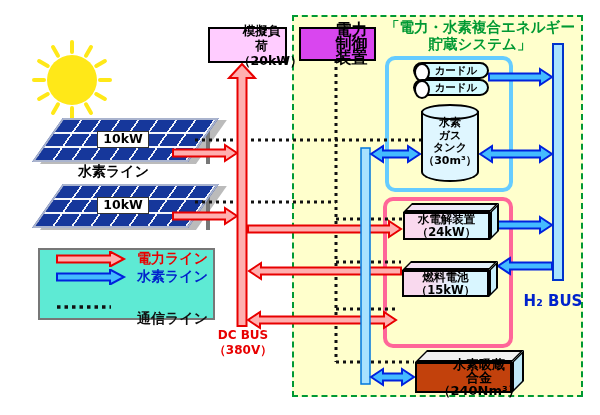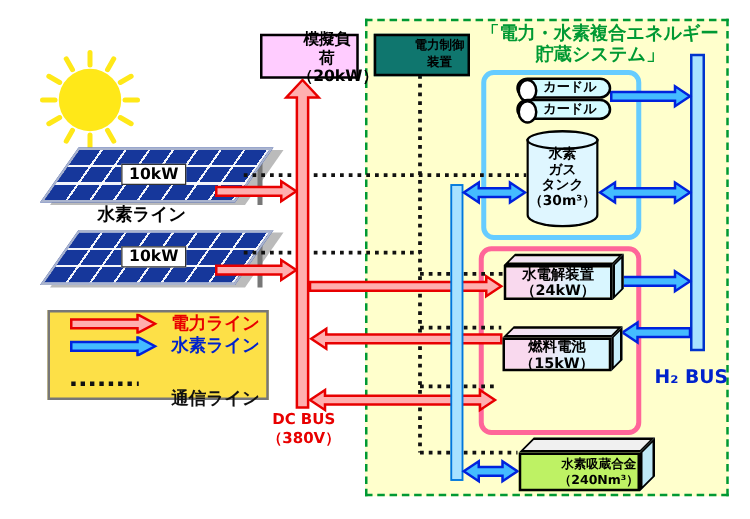--- a/index.html
+++ b/index.html
@@ -13,22 +13,22 @@
              font-weight:bold;font-size:14.5px;line-height:17px;z-index:1;}
   #storage-box{left:385px;top:56px;width:128px;height:136px;border:4px solid #66CCFF;
                border-radius:10px;z-index:1;}
   #equip-box{left:383px;top:197px;width:130px;height:151px;border:4px solid #FF6699;
              border-radius:10px;z-index:1;}
   
   .wbox{border:2.5px solid #000;text-align:center;font-weight:bold;color:#000;
         display:flex;flex-direction:column;justify-content:center;z-index:3;padding-left:28px;}
   #load-box{left:208px;top:27px;width:79px;height:36px;background:#FFCCFF;
             font-size:12.5px;line-height:15px;}
-  #controller-box{left:299px;top:27px;width:77px;height:34px;background:#0f766e;
-                  font-size:10px;line-height:14px;}
+  #controller-box{left:299px;top:27px;width:77px;height:34px;background:#d946ef;
+                  font-size:16px;line-height:14px;}
   
   #sun{left:36px;top:44px;width:72px;height:72px;z-index:1;}
   #sun .disc{position:absolute;left:11px;top:11px;width:50px;height:50px;border-radius:50%;
              background:#FFE818;}
   #sun .ray{position:absolute;left:34px;top:29px;width:4px;height:14px;background:#FFE818;
             border-radius:2px;transform-origin:2px 7px;}
   
   .panel-frame{width:156px;height:44px;background:#BBBBBB;transform:skewX(-35deg);
                transform-origin:0 100%;z-index:1;}
   .panel{width:156px;height:44px;background:#16379B;border:2px solid #AAB4CE;
@@ -64,21 +64,21 @@
              transform:skewX(-45deg);transform-origin:0 100%;}
   .b3d .sidef{position:absolute;border:2px solid #000;box-sizing:border-box;
               transform:skewY(-45deg);transform-origin:0 0;}
   .grad-pc{background:linear-gradient(120deg,#F9D9EE 0%,#F9D9EE 30%,#D9F6FF 65%);}
   
   #dc-label{left:205px;top:328px;width:76px;text-align:center;color:#E80000;font-weight:bold;
             font-size:12px;line-height:15px;z-index:3;}
   #h2-label{left:520px;top:292px;width:66px;text-align:center;color:#0022CC;font-weight:bold;
             font-size:15px;z-index:3;}
   
-  #legend{left:38px;top:248px;width:177px;height:72px;background:#fde047;border:2px solid #777;
+  #legend{left:38px;top:248px;width:177px;height:72px;background:#5eead4;border:2px solid #777;
           z-index:3;display:flex;flex-direction:column;justify-content:space-evenly;}
   .lg-row{display:flex;align-items:center;padding-left:13px;}
   .lg-row .lbl{font-size:14px;font-weight:bold;margin-left:10px;}
   #wires{position:absolute;left:0;top:0;z-index:2;}
 </style>
 </head>
 <body>
 
 <div id="canvas">
 
@@ -162,21 +162,21 @@
     <div class="front grad-pc" style="left:0;top:9px;width:87px;height:27px;font-size:11.5px;line-height:13px;">
       <div>燃料電池</div>
       <div>（15kW）</div>
     </div>
   </div>
 
 
   <div class="b3d" style="left:415px;top:350px;width:109px;height:43px;">
     <div class="topf" style="left:0;top:0;width:97px;height:12px;background:#F0F0F0;"></div>
     <div class="sidef" style="left:97px;top:12px;width:12px;height:31px;background:#BFE9F8;"></div>
-    <div class="front" style="left:0;top:12px;width:97px;height:31px;background:#bef264;font-size:10px;line-height:13px;padding-left:31px;">
+    <div class="front" style="left:0;top:12px;width:97px;height:31px;background:#c2410c;font-size:13px;line-height:13px;padding-left:31px;">
       <div>水素吸蔵合金</div>
       <div>（240Nm³）</div>
     </div>
   </div>
 
   <div id="dc-label" class="abs">
     <div>DC BUS</div>
     <div>（380V）</div>
   </div>
   <div id="h2-label" class="abs">H₂ BUS</div>

